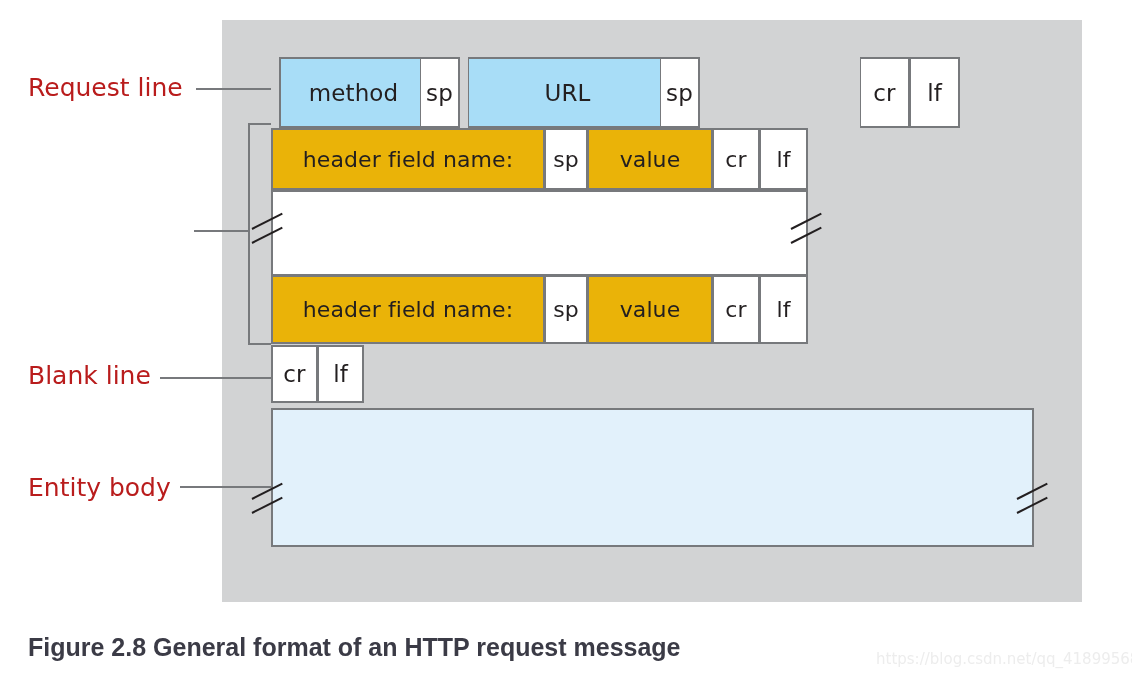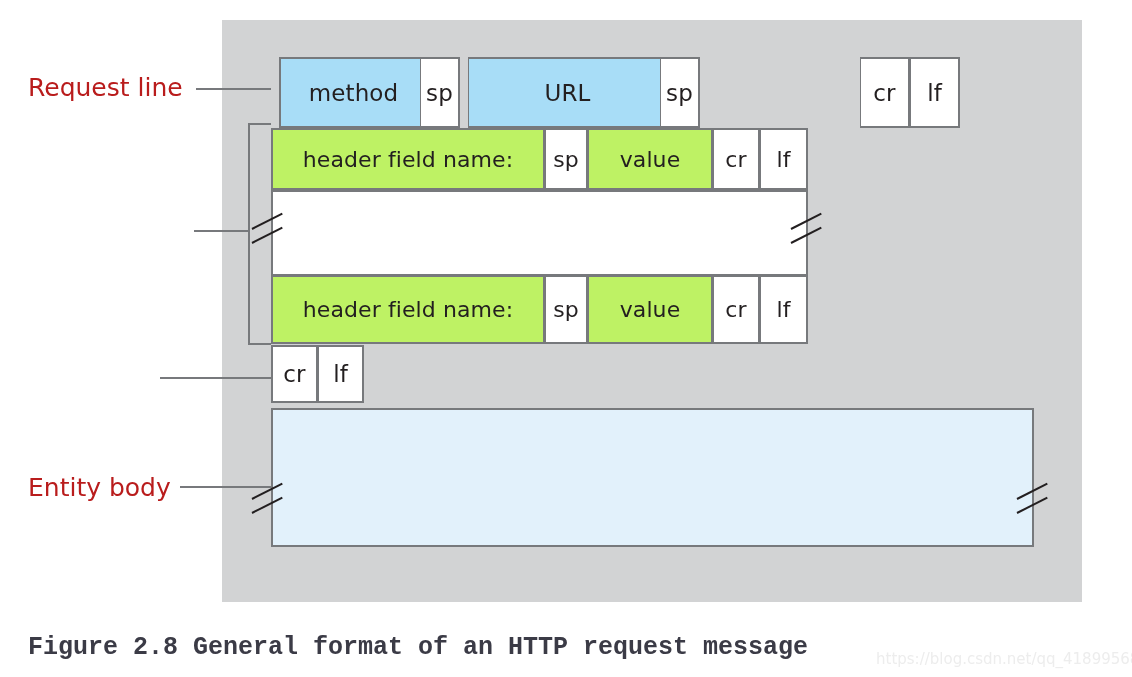--- a/index.html
+++ b/index.html
@@ -40,21 +40,21 @@
     display: flex;
     align-items: center;
     justify-content: center;
     color: #231f20;
     font-size: 23px;
     font-family: "DejaVu Sans", "Liberation Sans", sans-serif;
     white-space: nowrap;
     letter-spacing: 0.1px;
   }
   .cell.blue-dark { background: #a8ddf7; margin-left: 8px; }
-  .cell.blue-light { background: #bef264; }
+  .cell.blue-light { background: #eab308; }
   .cell.white { background: #ffffff; }
   .cell.small { font-size: 22px; }
 
   
   .cell.joinl { border-left-width: 1px; }
   .cell.joint { border-top-width: 1px; }
 
   
   .break-box {
     position: absolute;
@@ -125,21 +125,21 @@
   .bracket .b { bottom: 0; }
 
   
   .caption {
     position: absolute;
     left: 28px;
     top: 633px;
     font-size: 25px;
     font-weight: bold;
     color: #3b3b46;
-    font-family: Liberation Mono, monospace;
+    font-family: Liberation Sans, sans-serif;
     white-space: nowrap;
   }
   .watermark {
     position: absolute;
     left: 876px;
     top: 650px;
     font-size: 15px;
     color: #ededed;
     font-family: "DejaVu Sans", "Liberation Sans", sans-serif;
     white-space: nowrap;
@@ -198,20 +198,21 @@
     <div class="v"></div>
     <div class="t"></div>
     <div class="b"></div>
   </div>
 
   <div class="label" style="left:28px; top:73px;">Request line</div>
   <div class="leader" style="left:196px; top:88px; width:75px;"></div>
 
   <div class="leader" style="left:194px; top:230px; width:56px;"></div>
 
+  <div class="label" style="left:28px; top:361px;">Blank line</div>
   <div class="leader" style="left:160px; top:377px; width:111px;"></div>
 
   <div class="label" style="left:28px; top:473px;">Entity body</div>
   <div class="leader" style="left:180px; top:486px; width:91px;"></div>
 
   <div class="caption">Figure 2.8 General format of an HTTP request message</div>
   <div class="watermark">https://blog.csdn.net/qq_41899568</div>
 
 </div>
 

